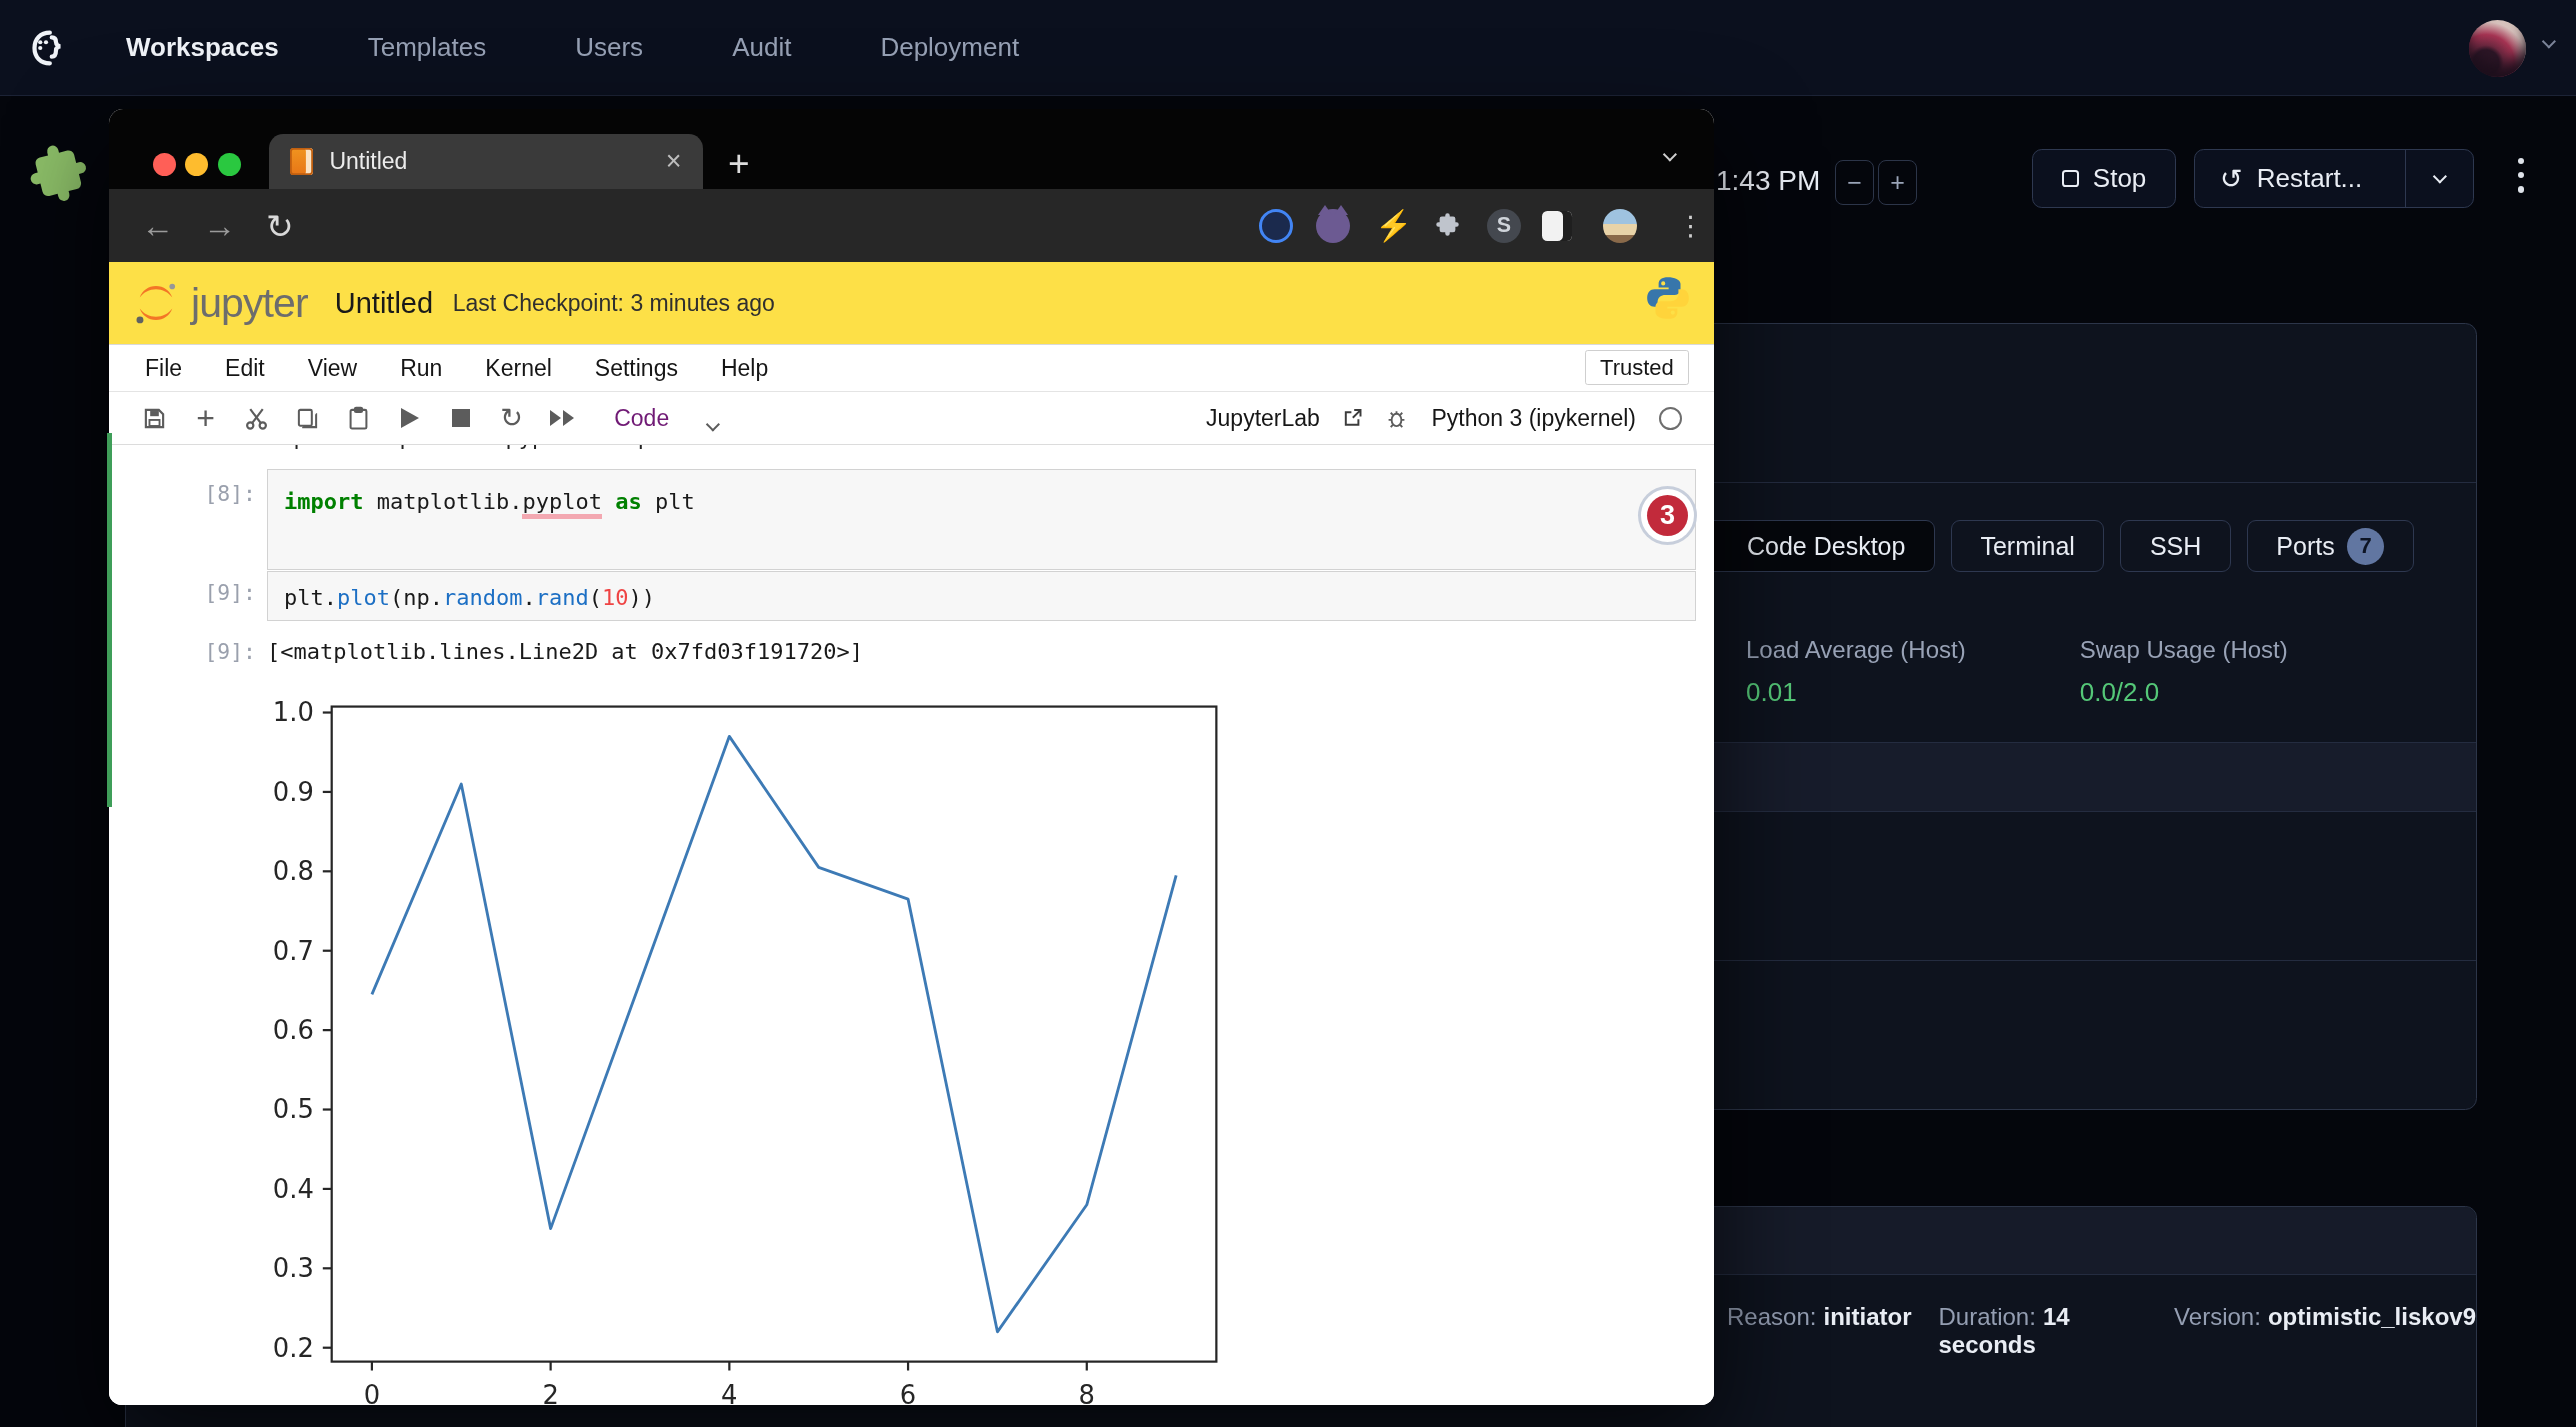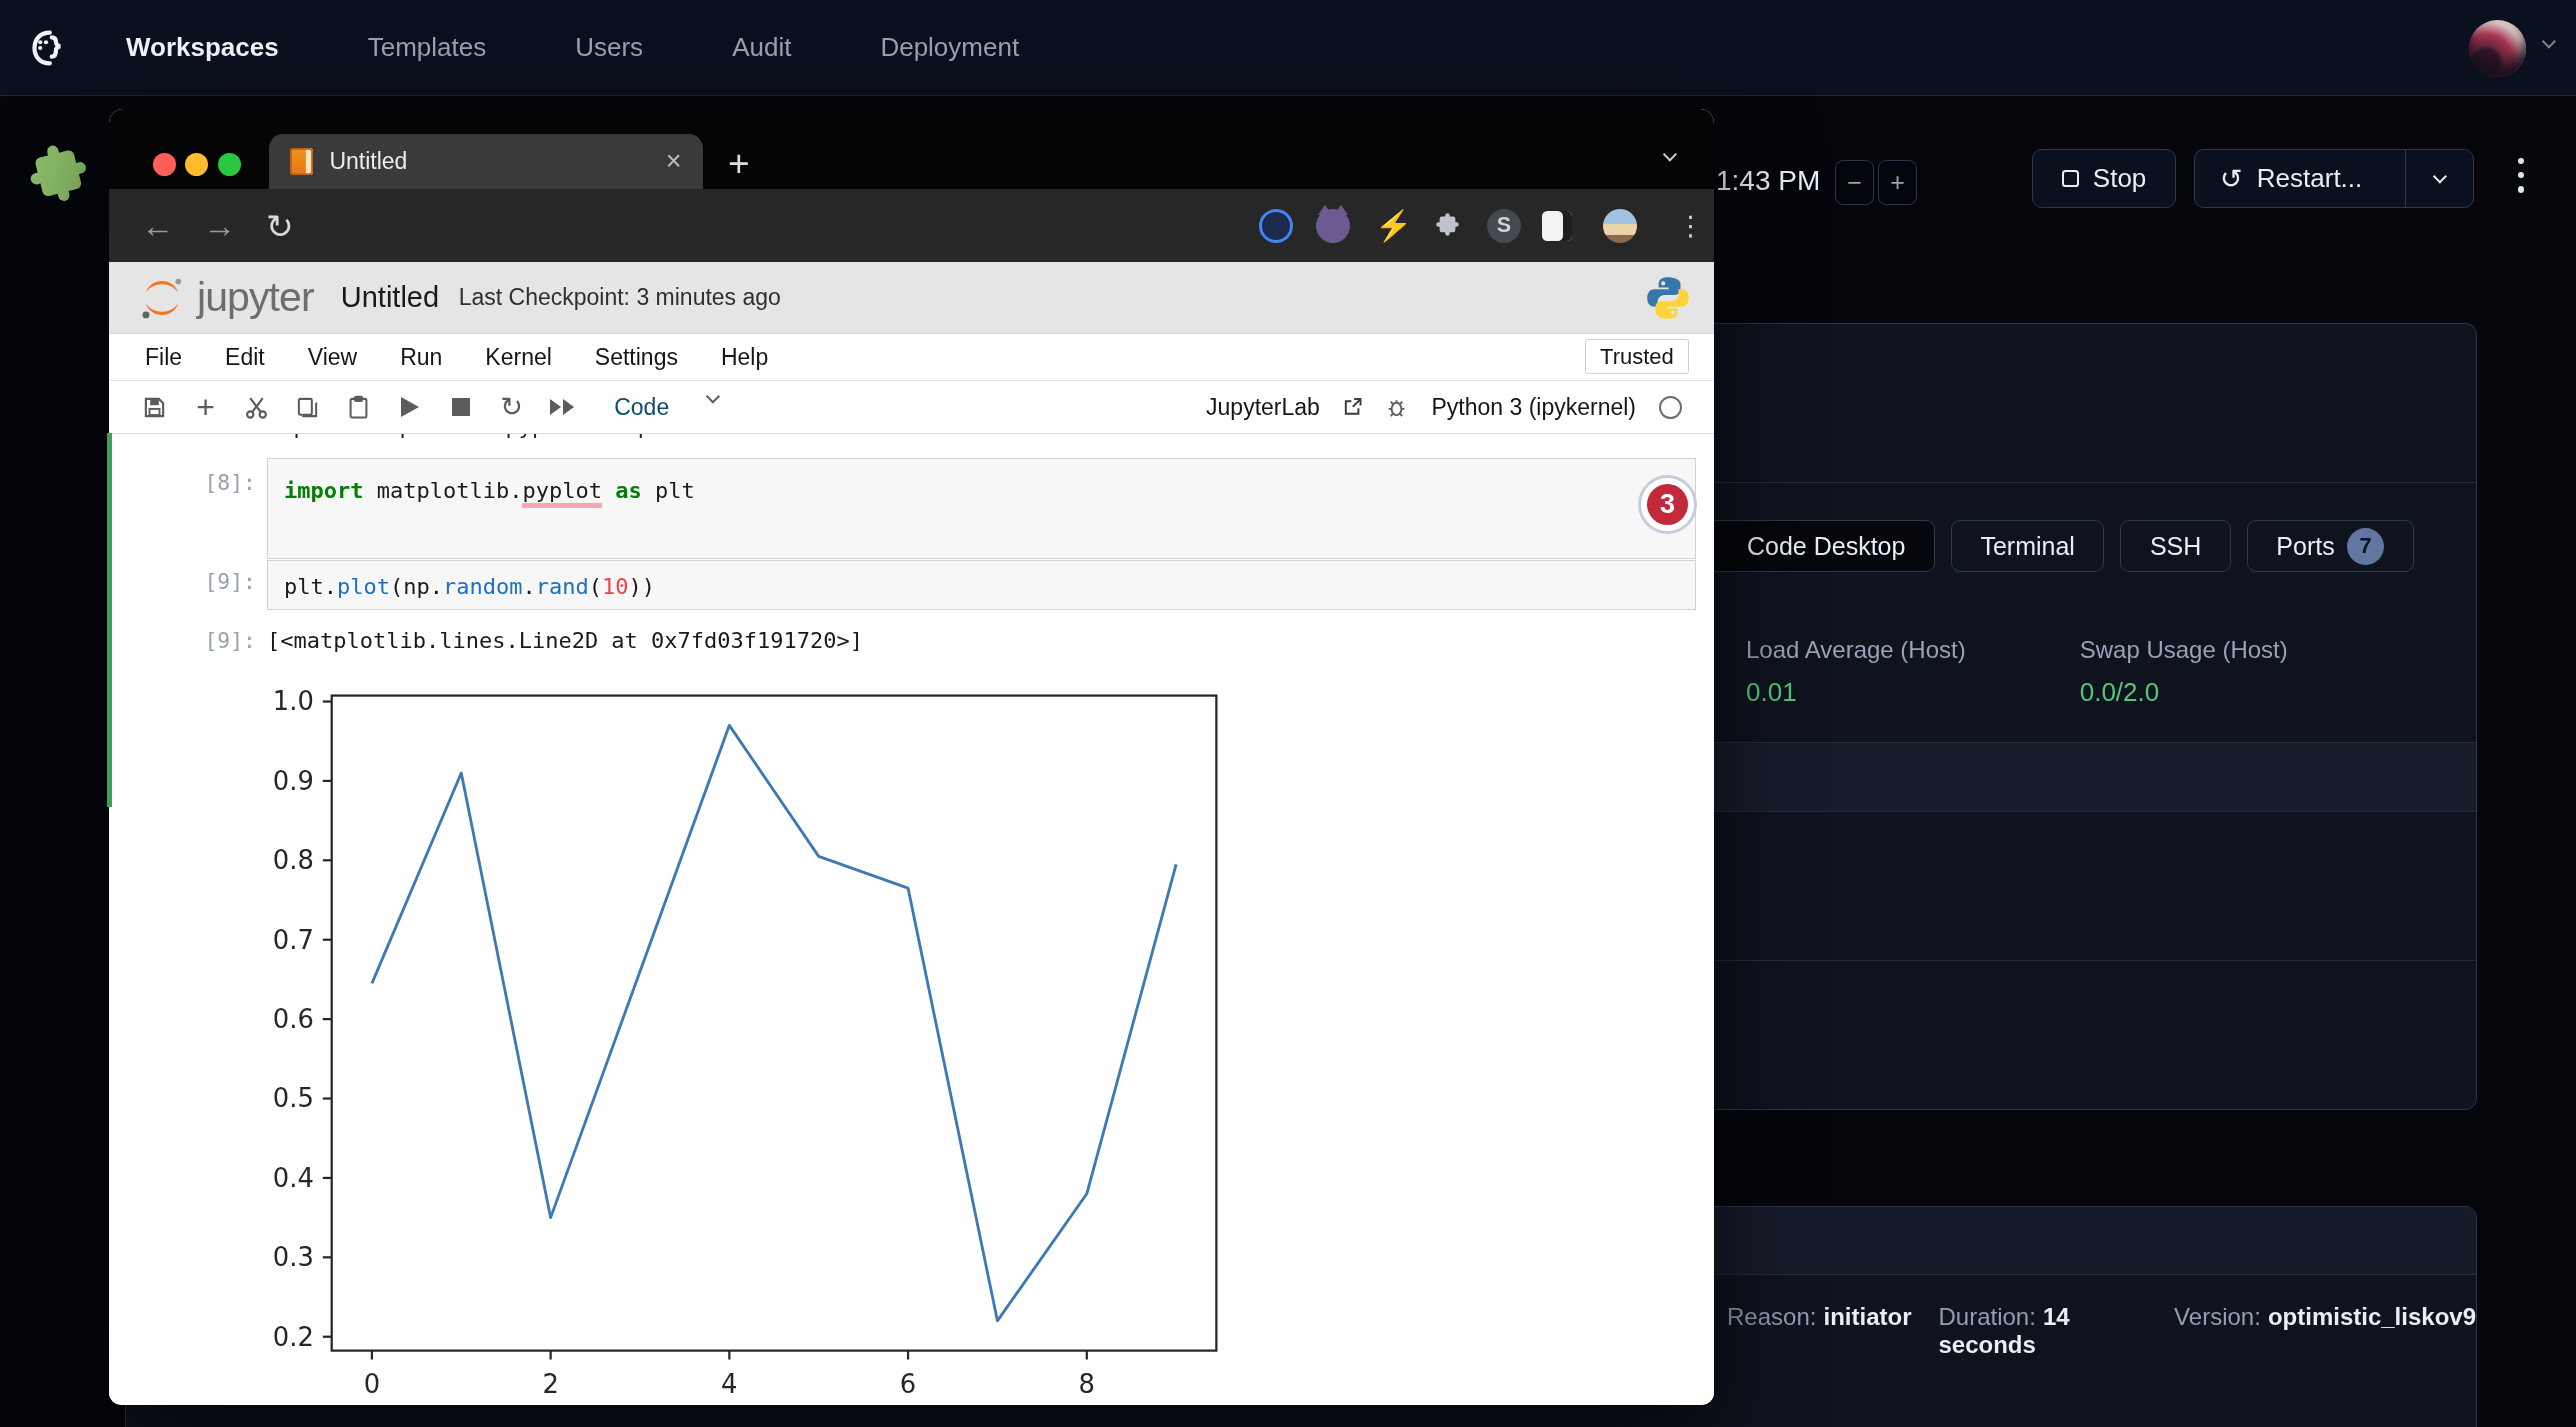--- a/index.html
+++ b/index.html
@@ -92,39 +92,39 @@
   .ext-cat::before { left:1.8px; } .ext-cat::after { right:1.8px; }
   .ext-bolt { color:#3b82f6; font-size:30px; }
   .ext-puzzle { color:#bfc4cc; }
   .ext-stylus { border-radius:50%; background:#44484f; color:#cfd4da; font-size:21.4px; font-weight:700; }
   .ext-rect { width:30px; height:30px; border-radius:5.3px; background:#f2f2f2;
               box-shadow:inset -9px 0 0 #1f1f1f; }
   .ext-avatar { border-radius:50%; background:linear-gradient(180deg,#9fc3e0 0 45%,#e8d3a8 45% 75%,#8a6a4a 75% 100%); }
   .url-kebab { position:absolute; left:1568px; top:21.4px; color:#cfcfcf; font-size:27px; letter-spacing:0; }
 
   
-  .jheader { position:relative; height:72px; background:#e5e5e5; border-bottom:0.9px solid #d9d9d9;
-             display:flex; align-items:center; padding-left:27px; }
+  .jheader { position:relative; height:83px; background:#fde047; border-bottom:0.9px solid #d9d9d9;
+             display:flex; align-items:center; padding-left:21px; }
   .jbrand { color:#6d6d6d; font-size:41px; letter-spacing:-0.9px; margin-left:9px; }
   .jtitle { color:#191919; font-size:29px; margin-left:27px; }
   .jcheckpoint { color:#2f2f2f; font-size:23px; margin-left:19.6px; }
   .pylogo { position:absolute; right:21.4px; top:10.7px; }
   .jmenubar { position:relative; height:47px; background:#fff; border-bottom:0.9px solid #e4e4e4;
               display:flex; align-items:center; gap:43px; padding-left:36px; font-size:23px; color:#161616; }
   .trusted { position:absolute; right:25px; top:5.3px; border:0.9px solid #cfcfcf; border-radius:2.7px;
              padding:3.6px 14.2px; font-size:22px; color:#161616; background:#fff; }
   .jtoolbar { position:relative; height:53px; background:#fff; border-bottom:0.9px solid #dcdcdc;
               display:flex; align-items:center; gap:24px; padding:0 32px; color:#5c5c5c; }
   .ticon { display:flex; align-items:center; justify-content:center; width:27px; height:27px; }
   .play-tri { width:0; height:0; border-left:18px solid #5c5c5c; border-top:10.7px solid transparent; border-bottom:10.7px solid transparent; }
   .stop-sq { width:18px; height:18px; background:#5c5c5c; }
   .refresh-glyph { font-size:27px; color:#5c5c5c; }
   .ffwd { display:flex; }
   .ffwd i { width:0; height:0; border-left:11.6px solid #5c5c5c; border-top:8px solid transparent; border-bottom:8px solid transparent; margin-right:1.8px; }
-  .celltype { color:#0c4a6e; font-size:23px; margin-left:14.2px; display:flex; gap:39px; align-items:flex-start; }
+  .celltype { color:#701a75; font-size:23px; margin-left:14.2px; display:flex; gap:39px; align-items:flex-end; }
   .tb-right { margin-left:auto; display:flex; align-items:center; gap:23px; color:#161616; font-size:23px; }
   .kernel-circ { width:23px; height:23px; border:2.2px solid #6e6e6e; border-radius:50%; }
   .chev { display:inline-block; width:9.8px; height:9.8px; border-right:2.7px solid currentColor;
           border-bottom:2.7px solid currentColor; transform:rotate(45deg) translate(-1.8px,-1.8px); }
 
   
   .notebook { position:relative; height:970px; background:#fff; overflow:hidden;
               font-family:"DejaVu Sans Mono",monospace; }
   .clipline { position:absolute; left:158px; top:0; height:9.8px; overflow:hidden; font-size:22px; color:#222; }
   .clipline span { display:block; transform:translateY(-19.6px); }

